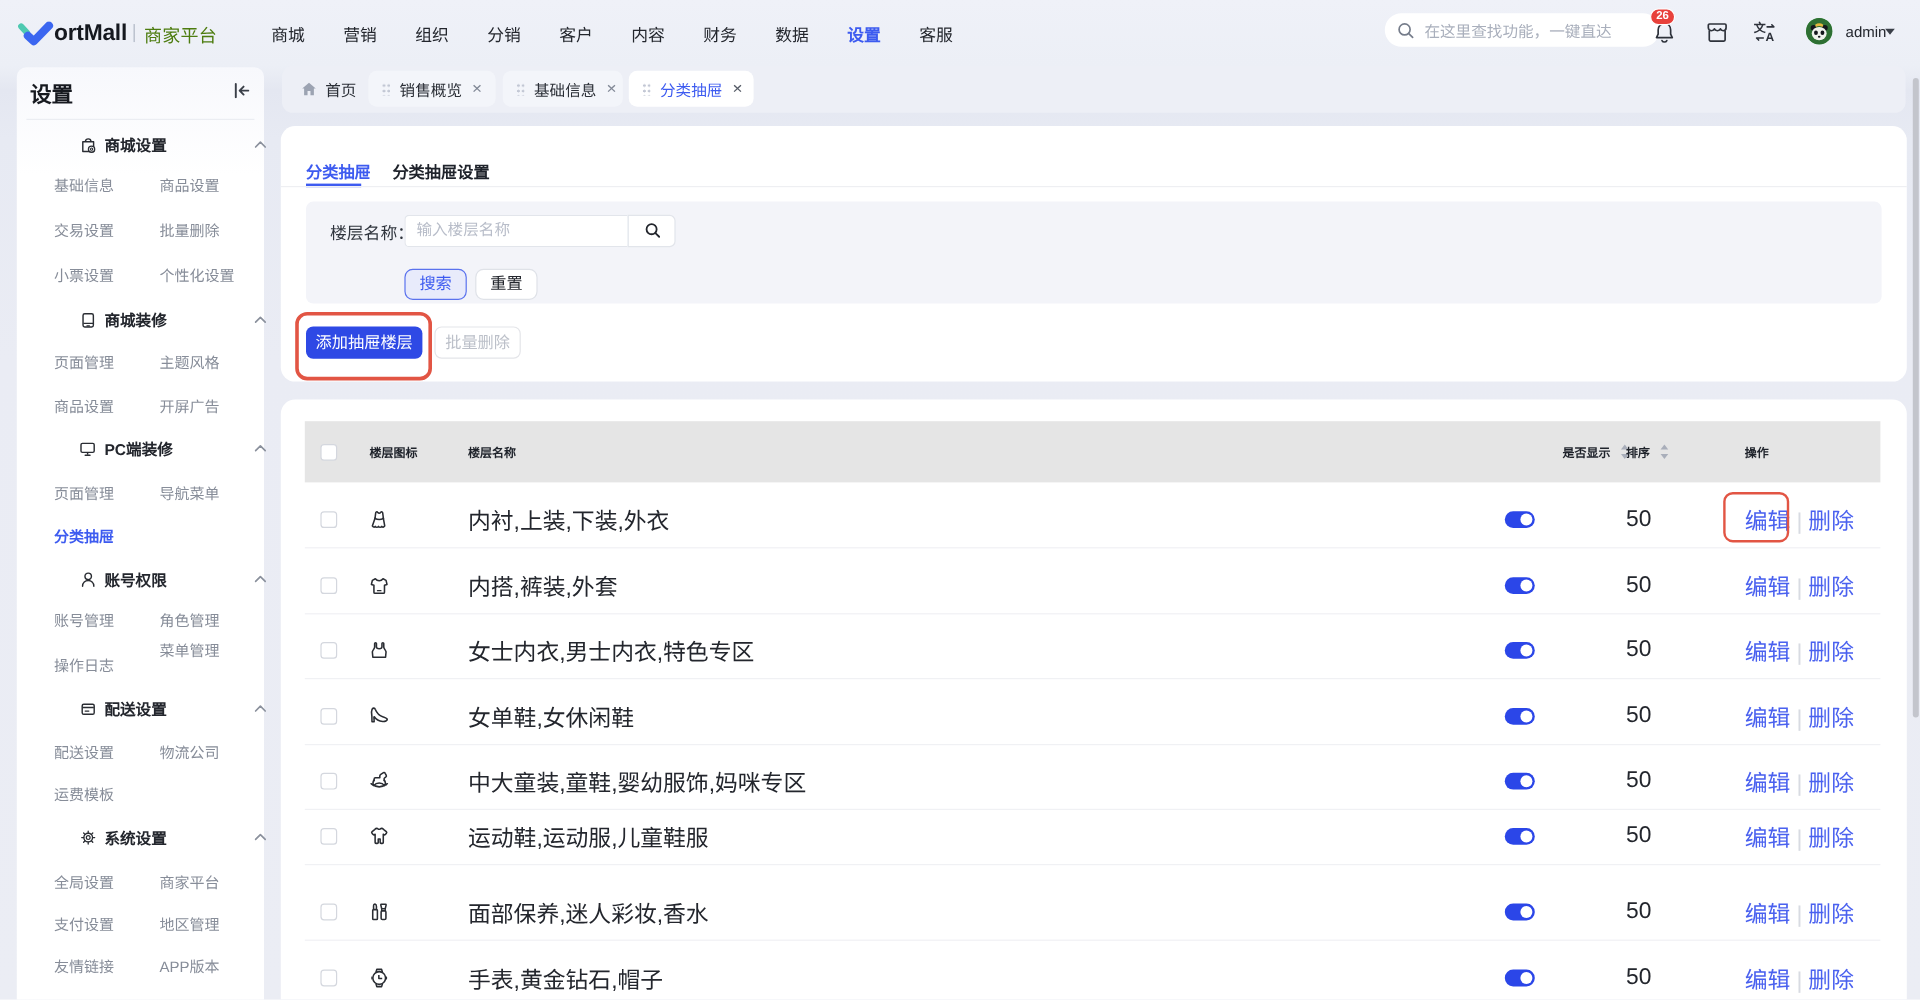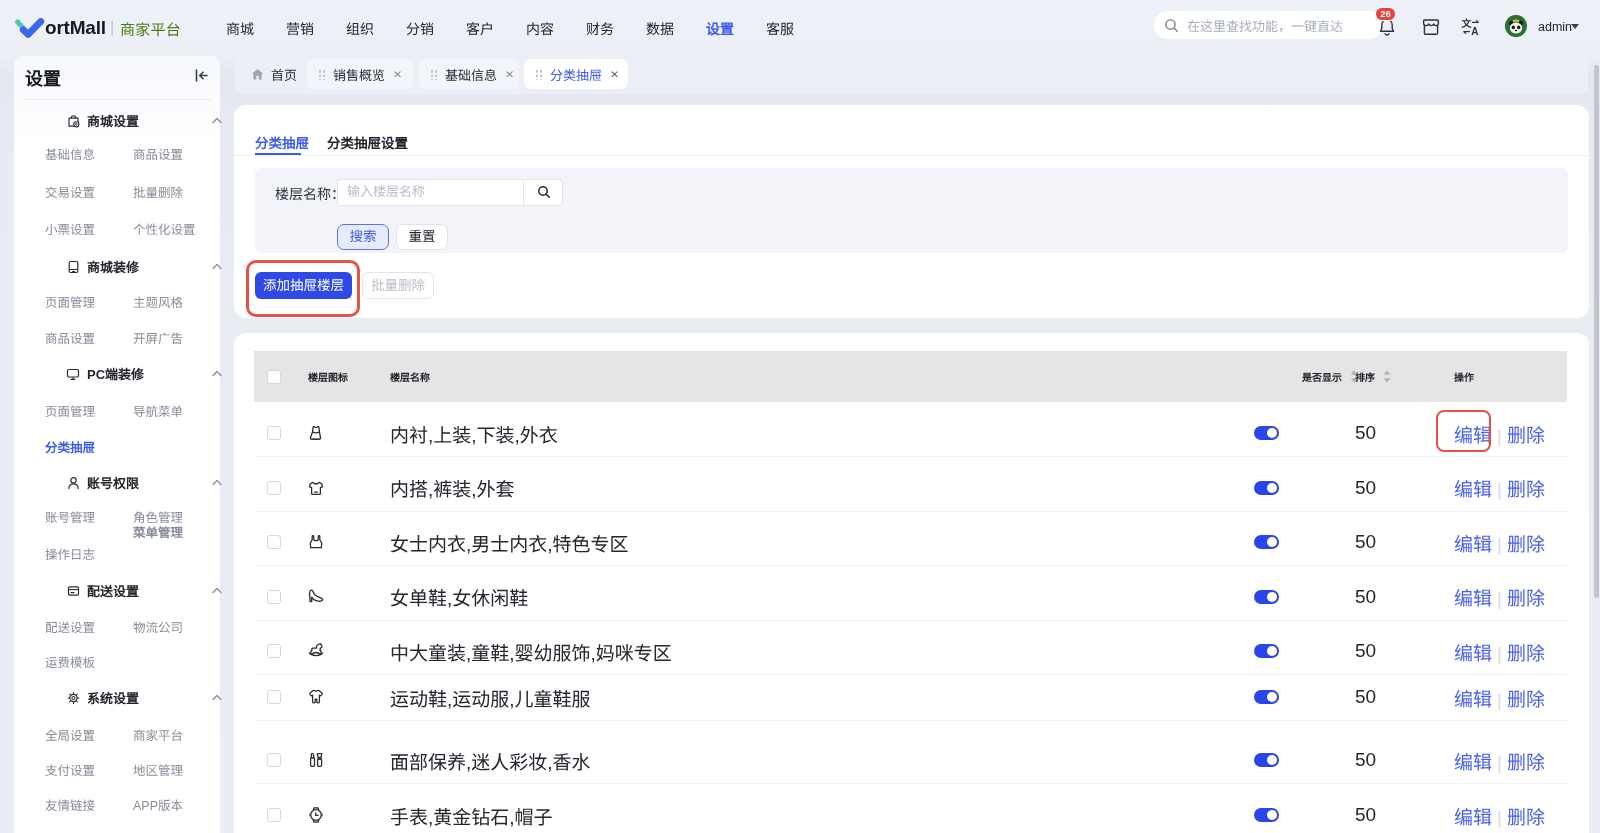--- a/index.html
+++ b/index.html
@@ -210,21 +210,21 @@
         <circle cx="6.5" cy="4.3" r="2.7" fill="none" stroke="#2A2D33" stroke-width="1.2"></circle>
         <path d="M1.8 12.5 C1.8 9.4 4 7.8 6.5 7.8 C9 7.8 11.2 9.4 11.2 12.5" fill="none" stroke="#2A2D33" stroke-width="1.2" stroke-linecap="round"></path>
       </svg>
       账号权限</div>
     <svg class="sb-chev" style="top:422px;" viewBox="0 0 10 10">
       <path d="M1 6.5 L5 2.5 L9 6.5" fill="none" stroke="#8A909C" stroke-width="1.4" stroke-linecap="round" stroke-linejoin="round"></path>
     </svg>
     <div class="sb-item c1" style="top:451px;">账号管理</div>
     <div class="sb-item c2" style="top:451px;">角色管理</div>
     <div class="sb-item c1" style="top:488px;">操作日志</div>
-    <div class="sb-item c2" style="top:466px;font-weight:bold;">菜单管理</div>
+    <div class="sb-item c2" style="top:476px;">菜单管理</div>
     <div class="sb-group" style="top:525px;">
       <svg style="position:absolute; left:-20px;" width="13" height="14" viewBox="0 0 13 14">
         <rect x="1.5" y="2.8" width="10" height="8.4" rx="1.3" fill="none" stroke="#2A2D33" stroke-width="1.2"></rect>
         <path d="M1.8 5.6 L11.2 5.6" stroke="#2A2D33" stroke-width="1.1"></path>
         <path d="M4 8.6 L7 8.6" stroke="#2A2D33" stroke-width="1.1" stroke-linecap="round"></path>
       </svg>
       配送设置</div>
     <svg class="sb-chev" style="top:530px;" viewBox="0 0 10 10">
       <path d="M1 6.5 L5 2.5 L9 6.5" fill="none" stroke="#8A909C" stroke-width="1.4" stroke-linecap="round" stroke-linejoin="round"></path>
     </svg>

